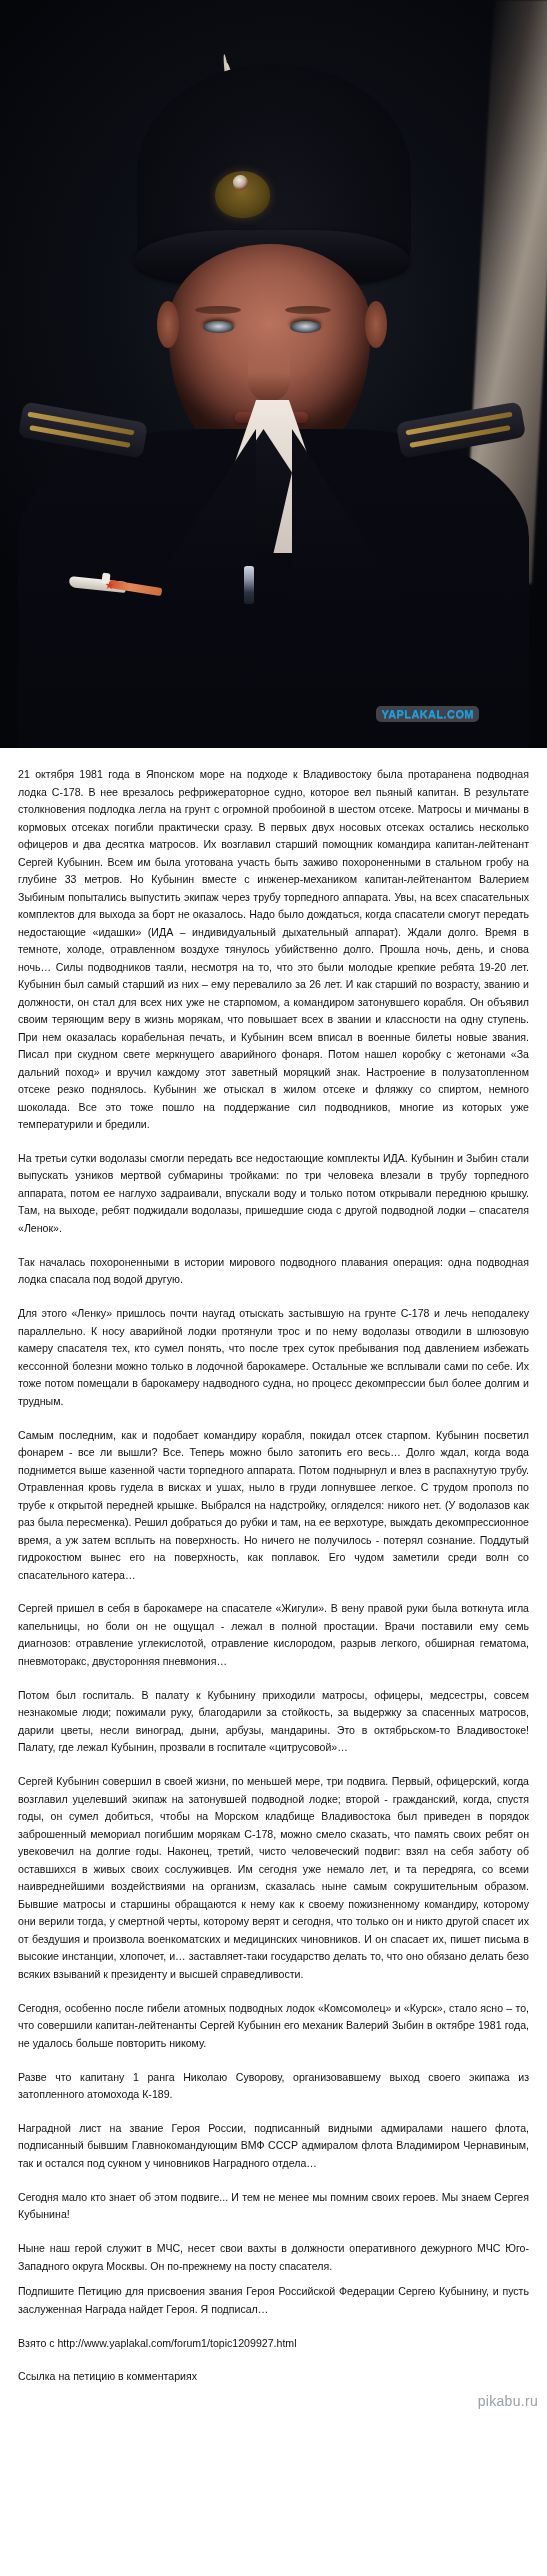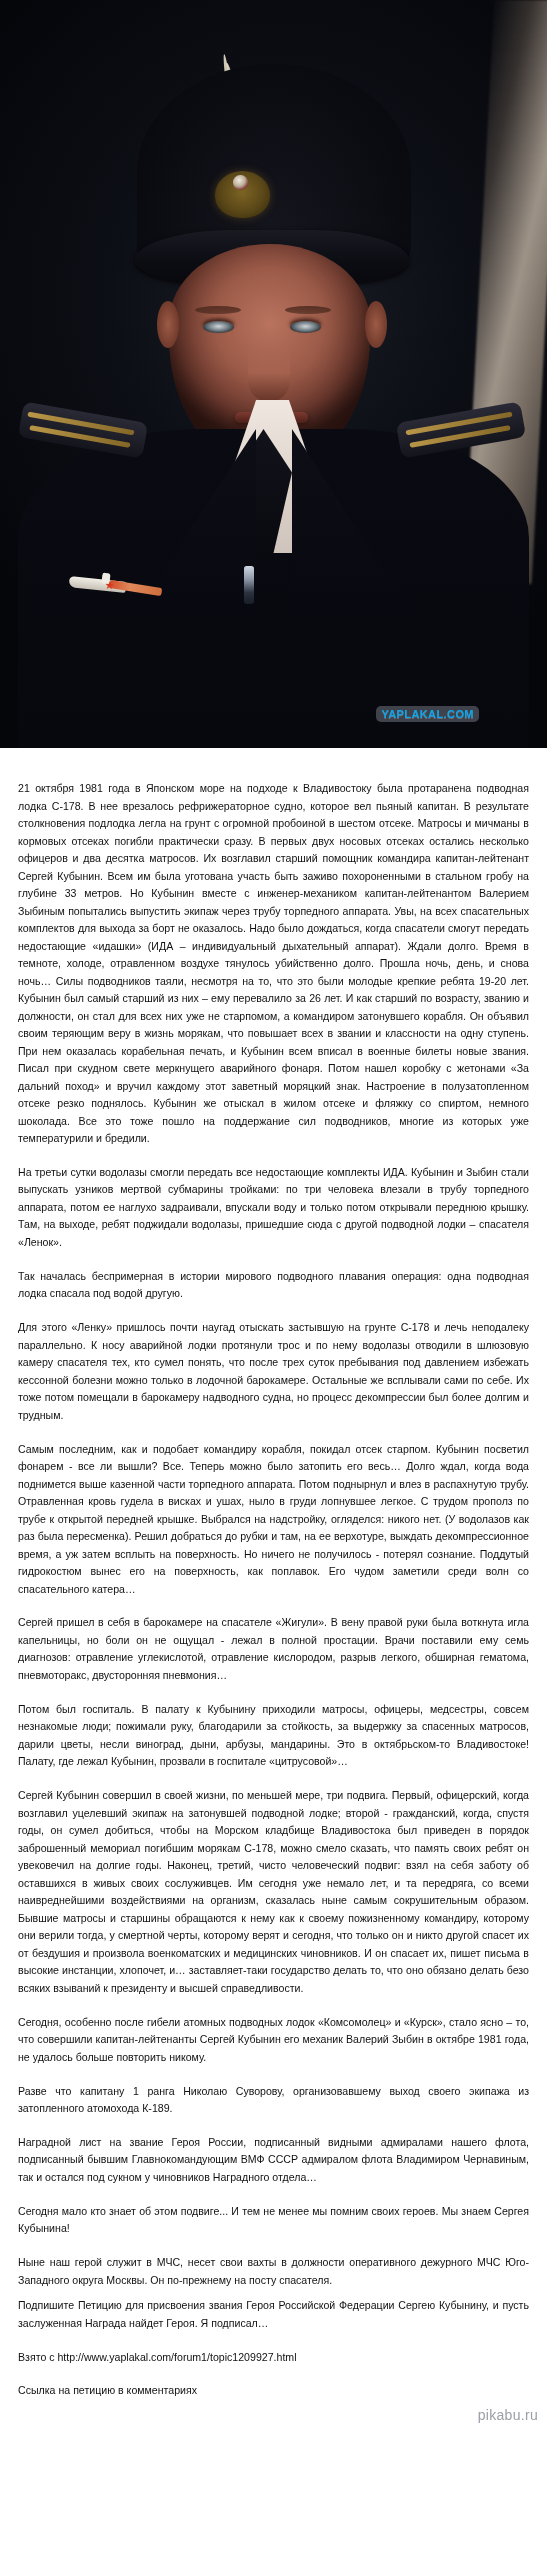--- a/index.html
+++ b/index.html
@@ -304,21 +304,21 @@
     font-family: "Liberation Sans", sans-serif;
     font-weight: bold;
     font-size: 11px;
     letter-spacing: 0.4px;
     text-shadow: 0 0.9px 0 rgba(255,255,255,0.22);
     border-radius: 5px;
   }
 
   
   .article {
-    padding: 32px 18px 9px 18px;
+    padding: 18px 18px 9px 18px;
     position: relative;
   }
   .article p {
     margin: 0 0 16.4px 0;
     font-size: 10.6px;
     line-height: 17.5px;
     color: #111111;
     text-align: justify;
     font-family: "Liberation Sans", sans-serif;
   }
@@ -386,21 +386,21 @@
       <div class="star"></div>
     </div>
     <div class="badge-pin"></div>
 
     <div class="yaplakal">YAPLAKAL.COM</div>
   </div>
 
   <div class="article">
     <p>21 октября 1981 года в Японском море на подходе к Владивостоку была протаранена подводная лодка С-178. В нее врезалось рефрижераторное судно, которое вел пьяный капитан. В результате столкновения подлодка легла на грунт с огромной пробоиной в шестом отсеке. Матросы и мичманы в кормовых отсеках погибли практически сразу. В первых двух носовых отсеках остались несколько офицеров и два десятка матросов. Их возглавил старший помощник командира капитан-лейтенант Сергей Кубынин. Всем им была уготована участь быть заживо похороненными в стальном гробу на глубине 33 метров. Но Кубынин вместе с инженер-механиком капитан-лейтенантом Валерием Зыбиным попытались выпустить экипаж через трубу торпедного аппарата. Увы, на всех спасательных комплектов для выхода за борт не оказалось. Надо было дождаться, когда спасатели смогут передать недостающие «идашки» (ИДА – индивидуальный дыхательный аппарат). Ждали долго. Время в темноте, холоде, отравленном воздухе тянулось убийственно долго. Прошла ночь, день, и снова ночь… Силы подводников таяли, несмотря на то, что это были молодые крепкие ребята 19-20 лет. Кубынин был самый старший из них – ему перевалило за 26 лет. И как старший по возрасту, званию и должности, он стал для всех них уже не старпомом, а командиром затонувшего корабля. Он объявил своим теряющим веру в жизнь морякам, что повышает всех в звании и классности на одну ступень. При нем оказалась корабельная печать, и Кубынин всем вписал в военные билеты новые звания. Писал при скудном свете меркнущего аварийного фонаря. Потом нашел коробку с жетонами «За дальний поход» и вручил каждому этот заветный моряцкий знак. Настроение в полузатопленном отсеке резко поднялось. Кубынин же отыскал в жилом отсеке и фляжку со спиртом, немного шоколада. Все это тоже пошло на поддержание сил подводников, многие из которых уже температурили и бредили.</p>
     <p>На третьи сутки водолазы смогли передать все недостающие комплекты ИДА. Кубынин и Зыбин стали выпускать узников мертвой субмарины тройками: по три человека влезали в трубу торпедного аппарата, потом ее наглухо задраивали, впускали воду и только потом открывали переднюю крышку. Там, на выходе, ребят поджидали водолазы, пришедшие сюда с другой подводной лодки – спасателя «Ленок».</p>
-    <p>Так началась беспримерная в истории мирового подводного плавания операция: одна подводная лодка спасала под водой другую.</p>
+    <p>Так началась похороненными в истории мирового подводного плавания операция: одна подводная лодка спасала под водой другую.</p>
     <p>Для этого «Ленку» пришлось почти наугад отыскать застывшую на грунте С-178 и лечь неподалеку параллельно. К носу аварийной лодки протянули трос и по нему водолазы отводили в шлюзовую камеру спасателя тех, кто сумел понять, что после трех суток пребывания под давлением избежать кессонной болезни можно только в лодочной барокамере. Остальные же всплывали сами по себе. Их тоже потом помещали в барокамеру надводного судна, но процесс декомпрессии был более долгим и трудным.</p>
     <p>Самым последним, как и подобает командиру корабля, покидал отсек старпом. Кубынин посветил фонарем - все ли вышли? Все. Теперь можно было затопить его весь… Долго ждал, когда вода поднимется выше казенной части торпедного аппарата. Потом поднырнул и влез в распахнутую трубу. Отравленная кровь гудела в висках и ушах, ныло в груди лопнувшее легкое. С трудом прополз по трубе к открытой передней крышке. Выбрался на надстройку, огляделся: никого нет. (У водолазов как раз была пересменка). Решил добраться до рубки и там, на ее верхотуре, выждать декомпрессионное время, а уж затем всплыть на поверхность. Но ничего не получилось - потерял сознание. Поддутый гидрокостюм вынес его на поверхность, как поплавок. Его чудом заметили среди волн со спасательного катера…</p>
     <p>Сергей пришел в себя в барокамере на спасателе «Жигули». В вену правой руки была воткнута игла капельницы, но боли он не ощущал - лежал в полной простации. Врачи поставили ему семь диагнозов: отравление углекислотой, отравление кислородом, разрыв легкого, обширная гематома, пневмоторакс, двусторонняя пневмония…</p>
     <p>Потом был госпиталь. В палату к Кубынину приходили матросы, офицеры, медсестры, совсем незнакомые люди; пожимали руку, благодарили за стойкость, за выдержку за спасенных матросов, дарили цветы, несли виноград, дыни, арбузы, мандарины. Это в октябрьском-то Владивостоке! Палату, где лежал Кубынин, прозвали в госпитале «цитрусовой»…</p>
     <p>Сергей Кубынин совершил в своей жизни, по меньшей мере, три подвига. Первый, офицерский, когда возглавил уцелевший экипаж на затонувшей подводной лодке; второй - гражданский, когда, спустя годы, он сумел добиться, чтобы на Морском кладбище Владивостока был приведен в порядок заброшенный мемориал погибшим морякам С-178, можно смело сказать, что память своих ребят он увековечил на долгие годы. Наконец, третий, чисто человеческий подвиг: взял на себя заботу об оставшихся в живых своих сослуживцев. Им сегодня уже немало лет, и та передряга, со всеми наивреднейшими воздействиями на организм, сказалась ныне самым сокрушительным образом. Бывшие матросы и старшины обращаются к нему как к своему пожизненному командиру, которому они верили тогда, у смертной черты, которому верят и сегодня, что только он и никто другой спасет их от бездушия и произвола военкоматских и медицинских чиновников. И он спасает их, пишет письма в высокие инстанции, хлопочет, и… заставляет-таки государство делать то, что оно обязано делать безо всяких взываний к президенту и высшей справедливости.</p>
     <p>Сегодня, особенно после гибели атомных подводных лодок «Комсомолец» и «Курск», стало ясно – то, что совершили капитан-лейтенанты Сергей Кубынин его механик Валерий Зыбин в октябре 1981 года, не удалось больше повторить никому.</p>
     <p>Разве что капитану 1 ранга Николаю Суворову, организовавшему выход своего экипажа из затопленного атомохода К-189.</p>
     <p>Наградной лист на звание Героя России, подписанный видными адмиралами нашего флота, подписанный бывшим Главнокомандующим ВМФ СССР адмиралом флота Владимиром Чернавиным, так и остался под сукном у чиновников Наградного отдела…</p>
     <p>Сегодня мало кто знает об этом подвиге... И тем не менее мы помним своих героев. Мы знаем Сергея Кубынина!</p>
     <p class="tight">Ныне наш герой служит в МЧС, несет свои вахты в должности оперативного дежурного МЧС Юго-Западного округа Москвы. Он по-прежнему на посту спасателя.</p>

